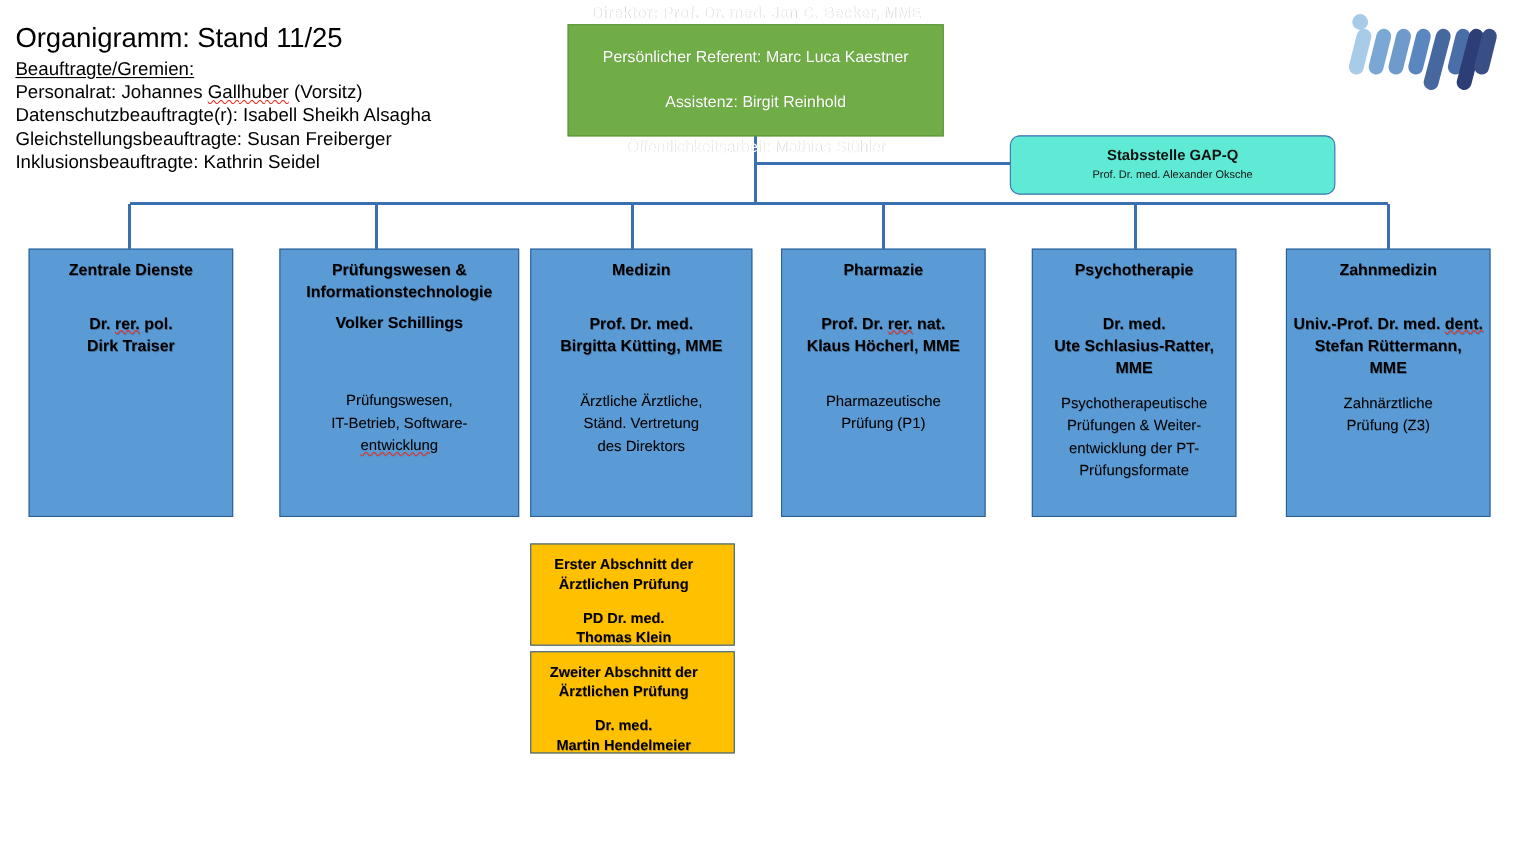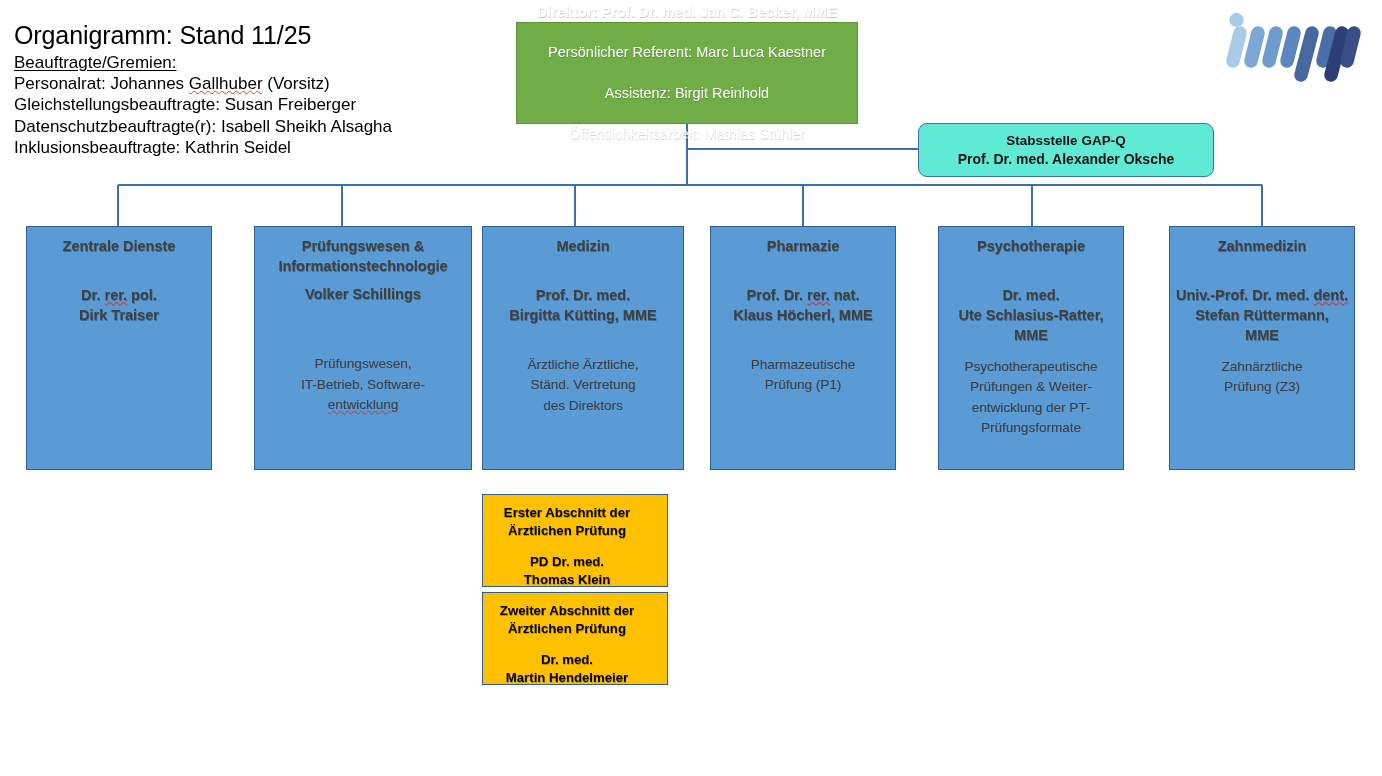--- a/index.html
+++ b/index.html
@@ -118,30 +118,30 @@
     color: #121212;
     justify-content: center;
     padding: 0 6px;
   }
   #node-staff .line-bold {
     font-size: 13.5px;
     font-weight: bold;
     line-height: 19px;
   }
   #node-staff .line {
-    font-size: 14px;
-    font-weight: 700;
+    font-size: 10px;
+    font-weight: 400;
     line-height: 19px;
   }
 
   
   .dept {
     background: #5B9BD5;
     border: 1px solid #2E5F94;
-    color: #404040;
+    color: #000000;
     top: 226px;
     height: 244px;
     padding: 10px 4px 6px 4px;
     justify-content: flex-start;
   }
   .dept .dept-title {
     font-size: 14.5px;
     font-weight: bold;
     line-height: 19.5px;
     text-shadow: 0.6px 0.6px 0 rgba(0,0,0,0.30);
@@ -187,22 +187,22 @@
 </style>
 </head>
 <body>
 
 <div id="header-block">
   <div id="page-title">Organigramm: Stand 11/25</div>
   <div>
     <span id="committee-heading">Beauftragte/Gremien:</span>
   </div>
   <div class="committee-line">Personalrat: Johannes <span class="sq">Gallhuber</span> (Vorsitz)</div>
+  <div class="committee-line">Datenschutzbeauftragte(r): Isabell Sheikh Alsagha</div>
   <div class="committee-line">Gleichstellungsbeauftragte: Susan Freiberger</div>
-  <div class="committee-line">Datenschutzbeauftragte(r): Isabell Sheikh Alsagha</div>
   <div class="committee-line">Inklusionsbeauftragte: Kathrin Seidel</div>
 </div>
 
 <svg id="logo" viewBox="0 0 156 74">
 
   <circle cx="23.5" cy="12" r="7.2" fill="#A8CBE8"></circle>
   <g stroke-linecap="round" fill="none">
 
     <line x1="20" y1="53" x2="27" y2="25" stroke="#A8CBE8" stroke-width="13.5"></line>
 

